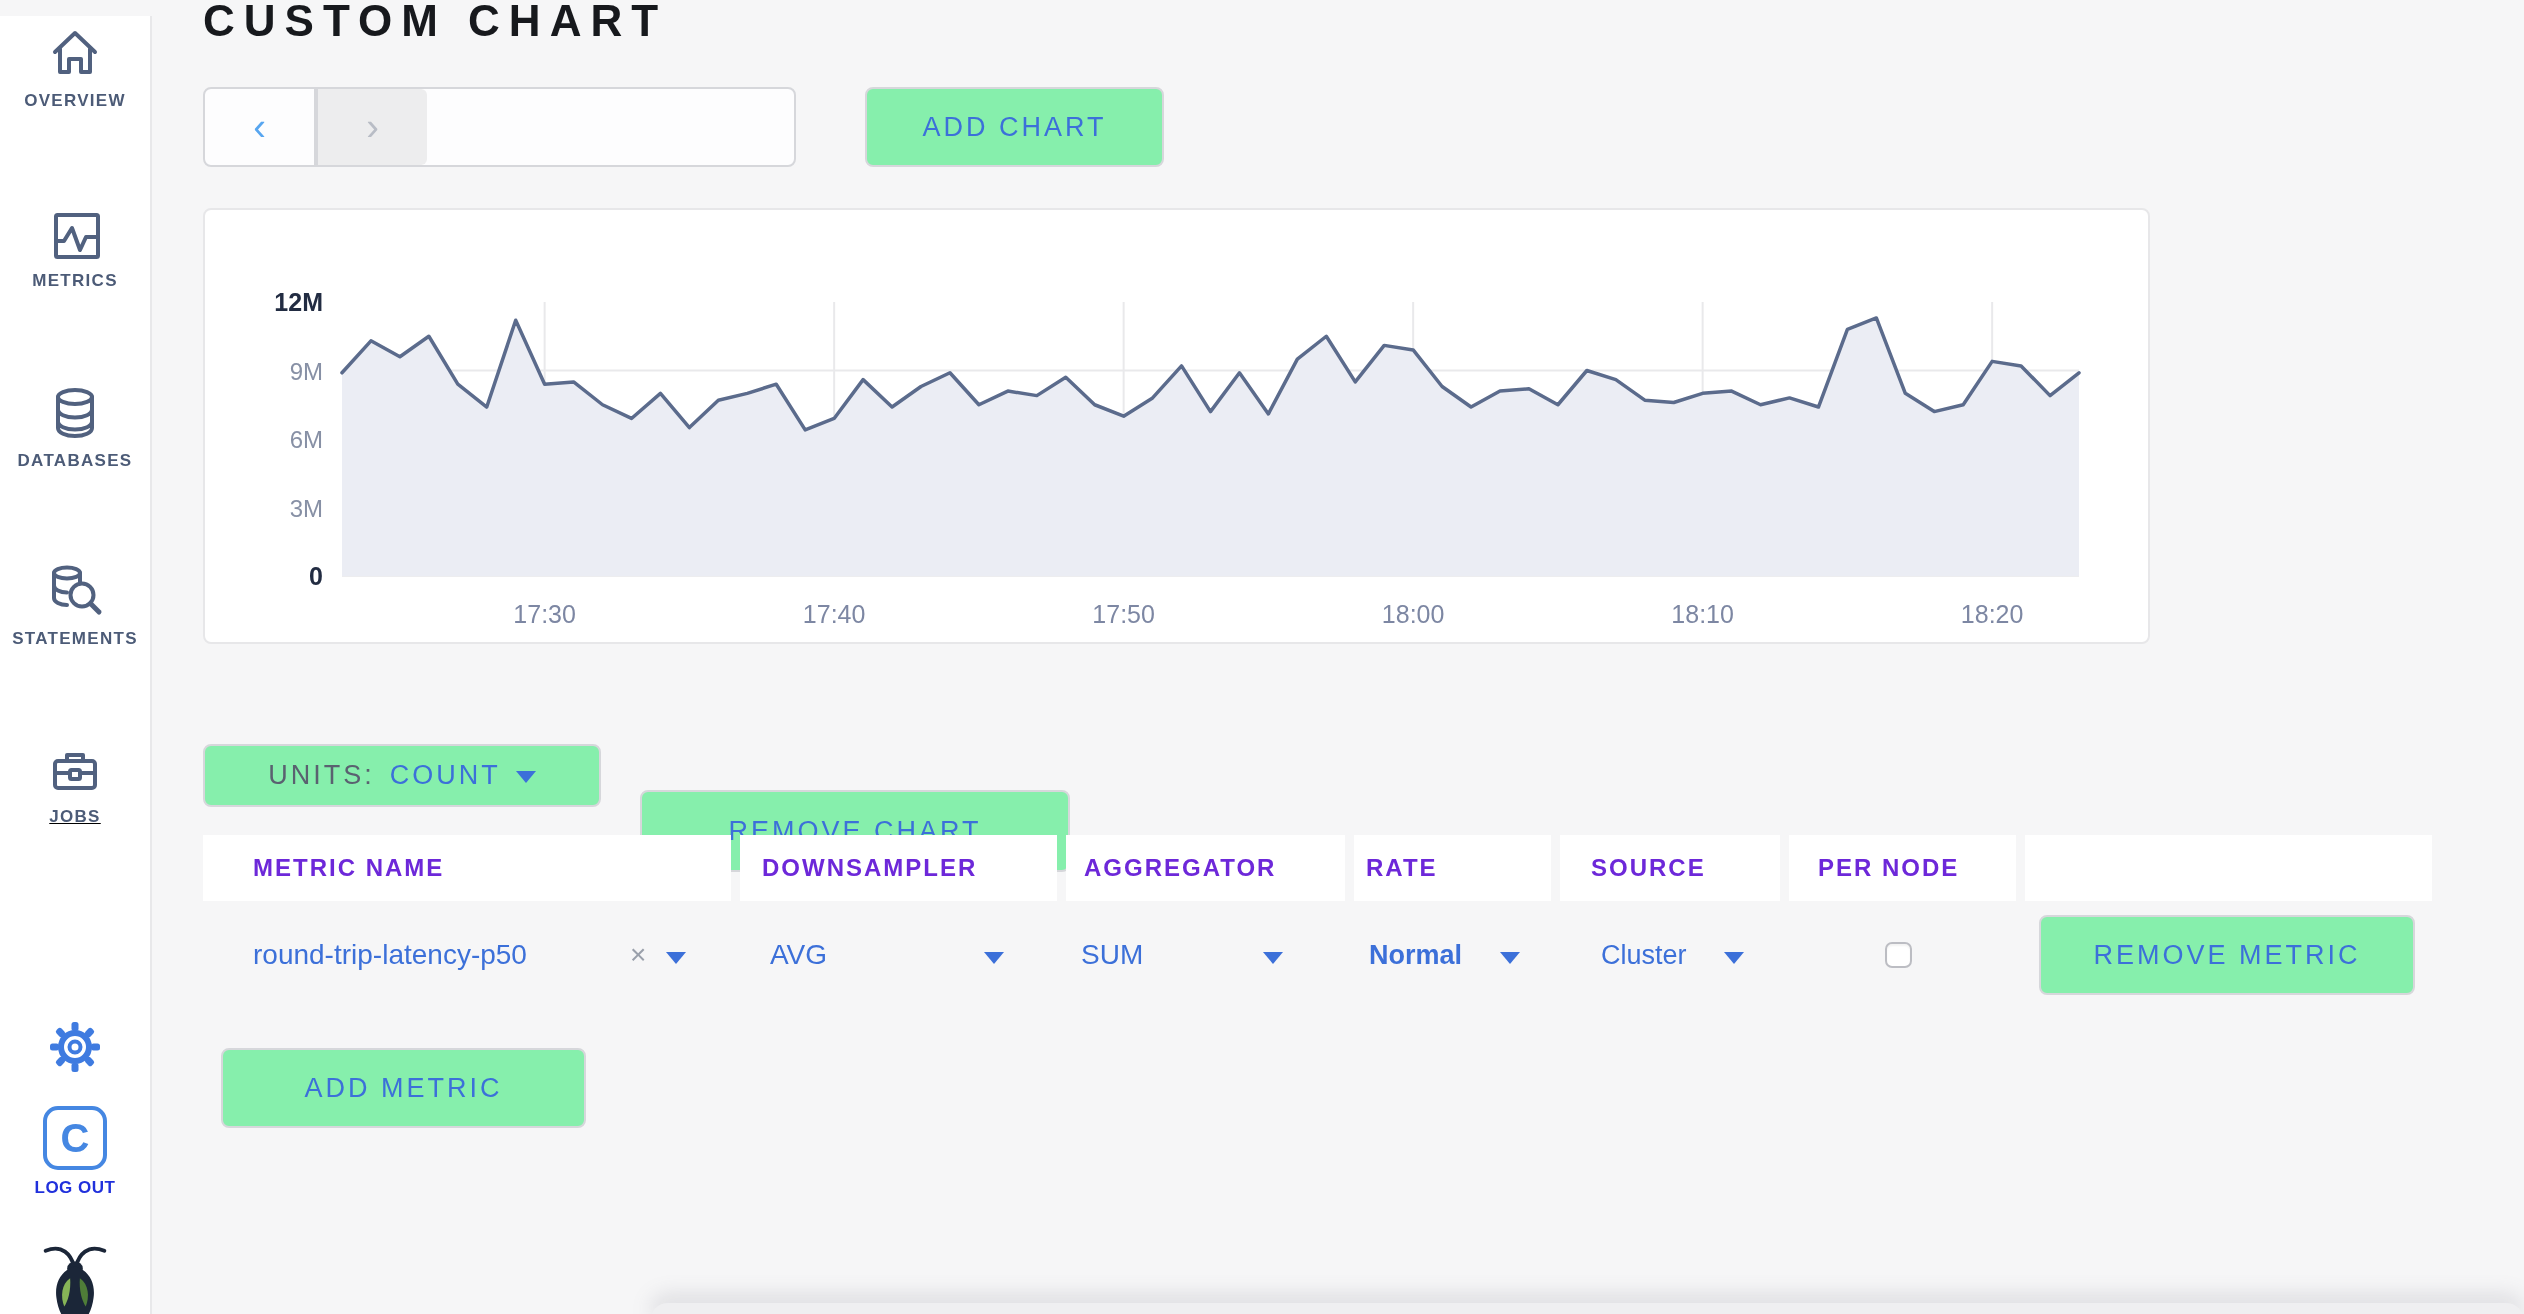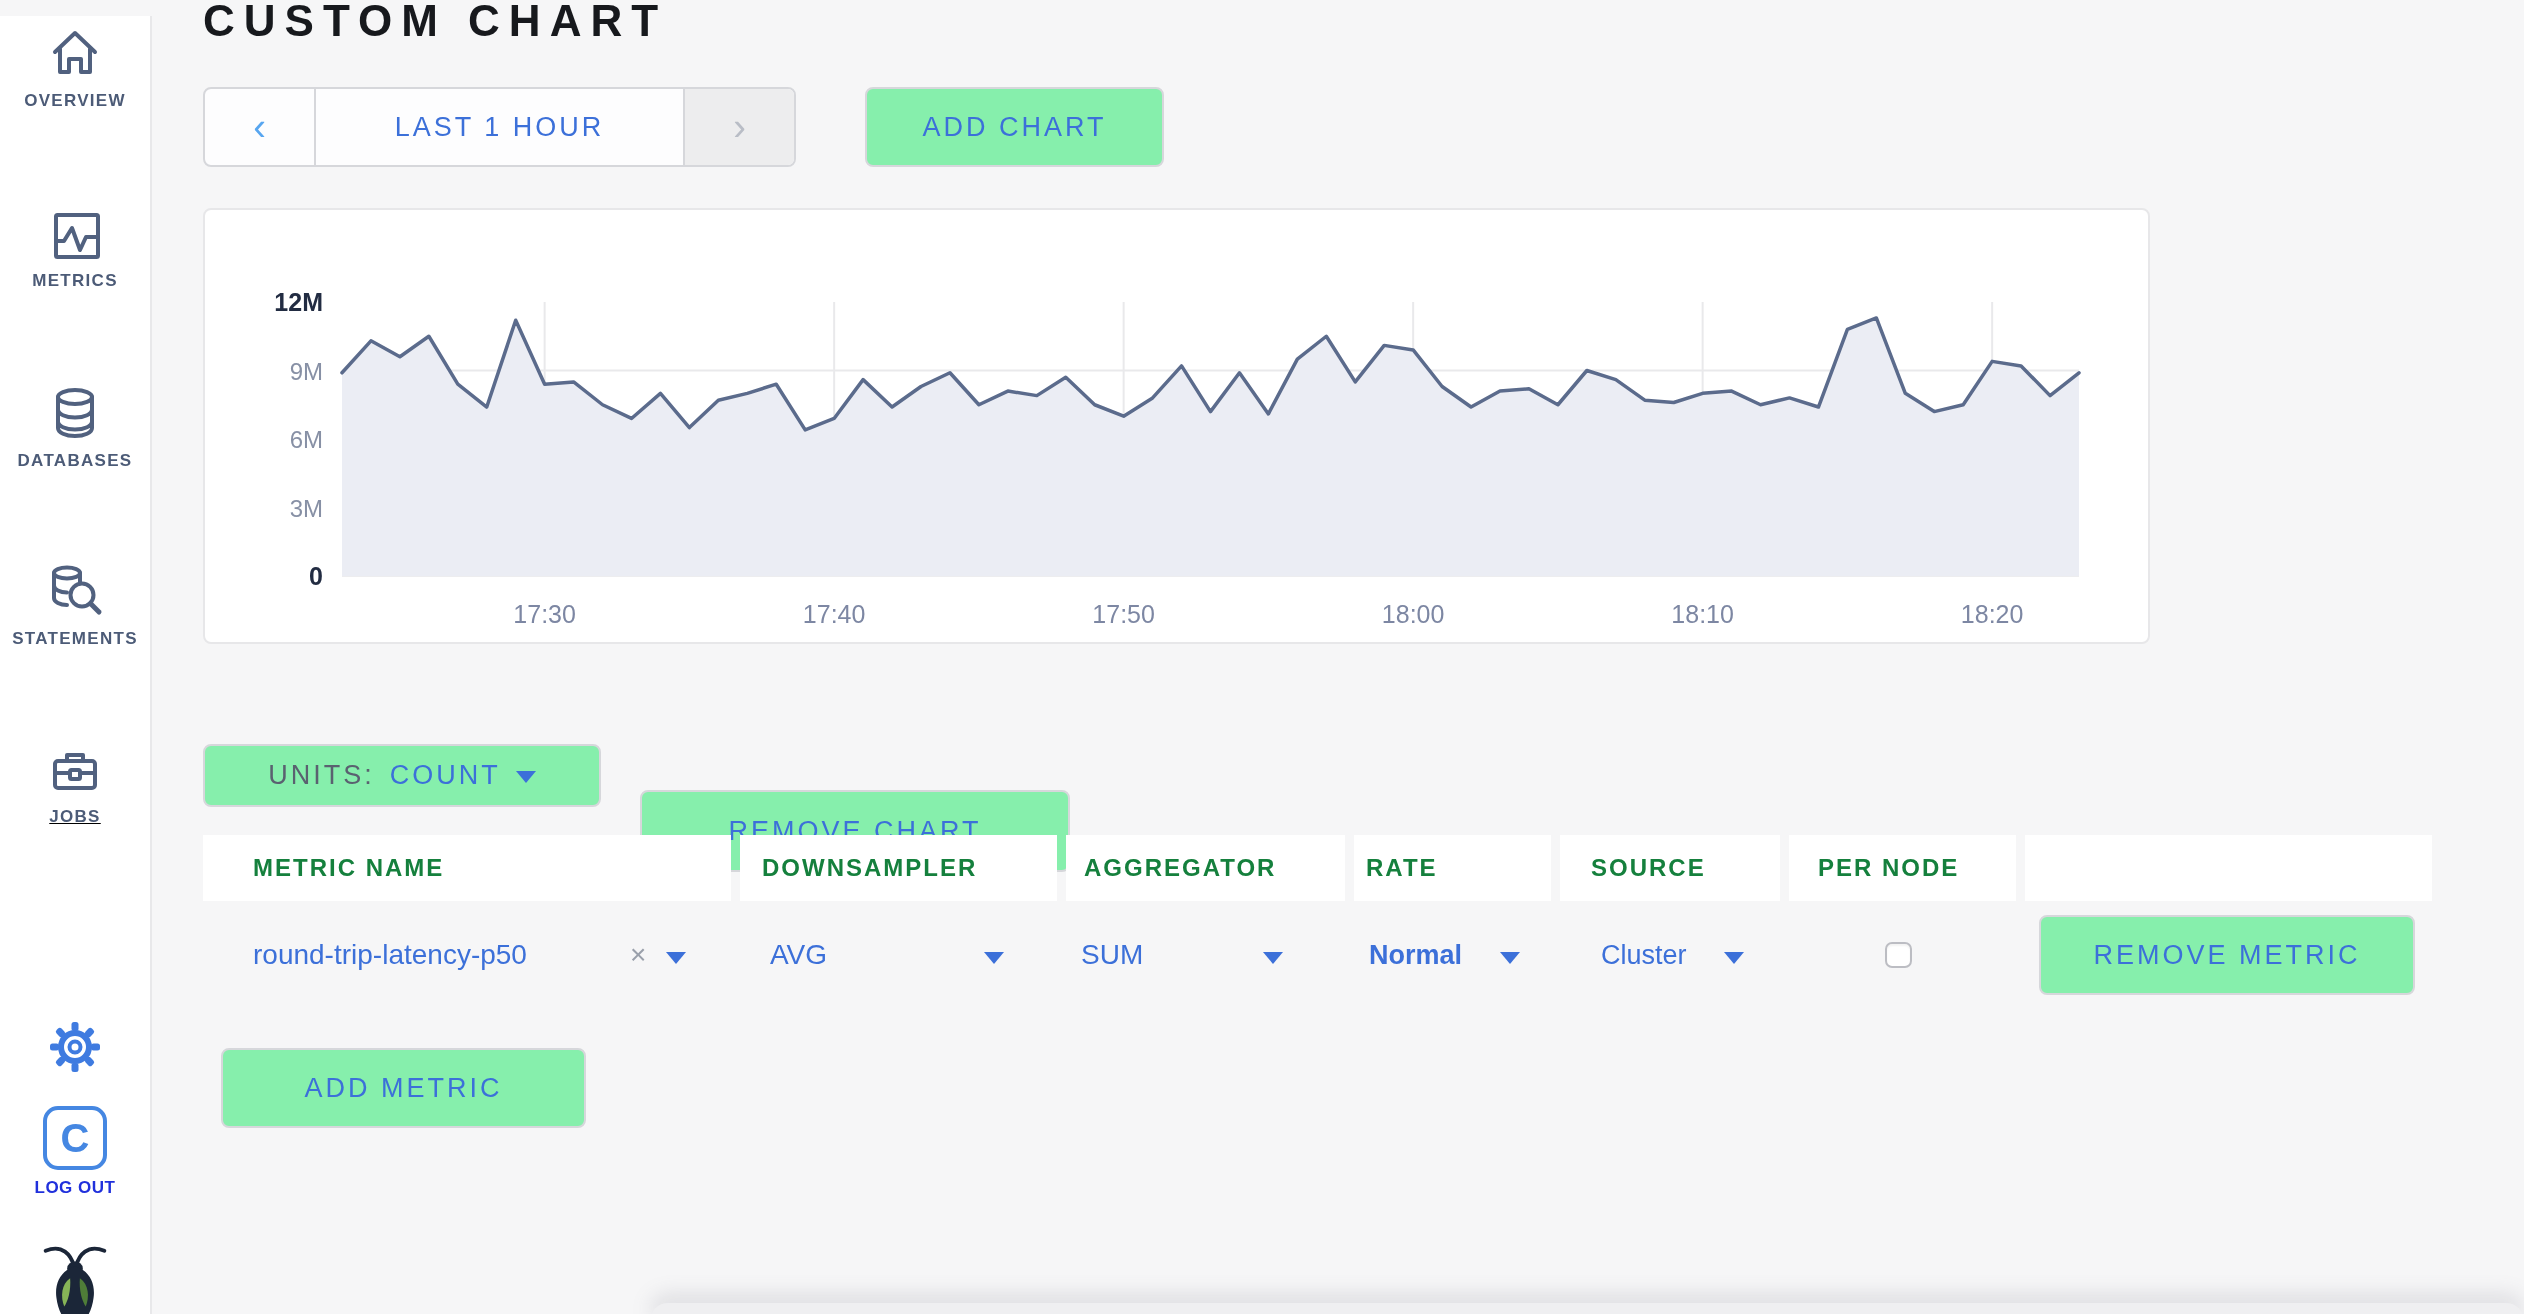--- a/index.html
+++ b/index.html
@@ -67,21 +67,21 @@
   .caret-down {
     width:0; height:0; border-left:10px solid transparent; border-right:10px solid transparent;
     border-top:12px solid #3c70d9; display:inline-block; margin-top:3px;
   }
 
   
   .thead { position:absolute; left:203px; top:835px; height:66px; width:2240px; }
   .th {
     position:absolute; top:0; height:66px; background:#ffffff;
     display:flex; align-items:center;
-    font-size:24px; font-weight:bold; letter-spacing:2px; color:#15803d;
+    font-size:24px; font-weight:bold; letter-spacing:2px; color:#6d28d9;
   }
   .trow { position:absolute; left:203px; top:901px; height:108px; width:2240px; }
   .trow > * { position:absolute; top:50%; transform:translateY(-50%); }
   .cell-text { font-size:28px; color:#3c70d9; white-space:nowrap; }
   .metric-link { cursor:pointer; }
   .x-glyph { font-size:28px; color:#9aa0ab; cursor:pointer; }
   .trow .caret-down { cursor:pointer; }
   .pn-check {
     appearance:none; -webkit-appearance:none; margin:0;
     width:27px; height:26px; background:#ffffff; border:2px solid #bcbdc3; border-radius:7px;
@@ -198,21 +198,20 @@
 </aside>
 
 <main>
 
   <h1 class="page-title">CUSTOM CHART</h1>
 
   <div class="time-selector">
     <div class="ts-seg ts-prev">
       <span>‹</span>
     </div>
-    <div class="ts-seg ts-center">LAST 1 HOUR</div>
     <div class="ts-seg ts-next">
       <span>›</span>
     </div>
   </div>
 
   <div class="btn add-chart-btn">ADD CHART</div>
 
   <div class="chart-card">
     <svg id="chart-svg" width="1943" height="432" viewBox="0 0 1943 432">
         <line x1="339.65" y1="92" x2="339.65" y2="366" stroke="#e9e9eb" stroke-width="2"></line>

